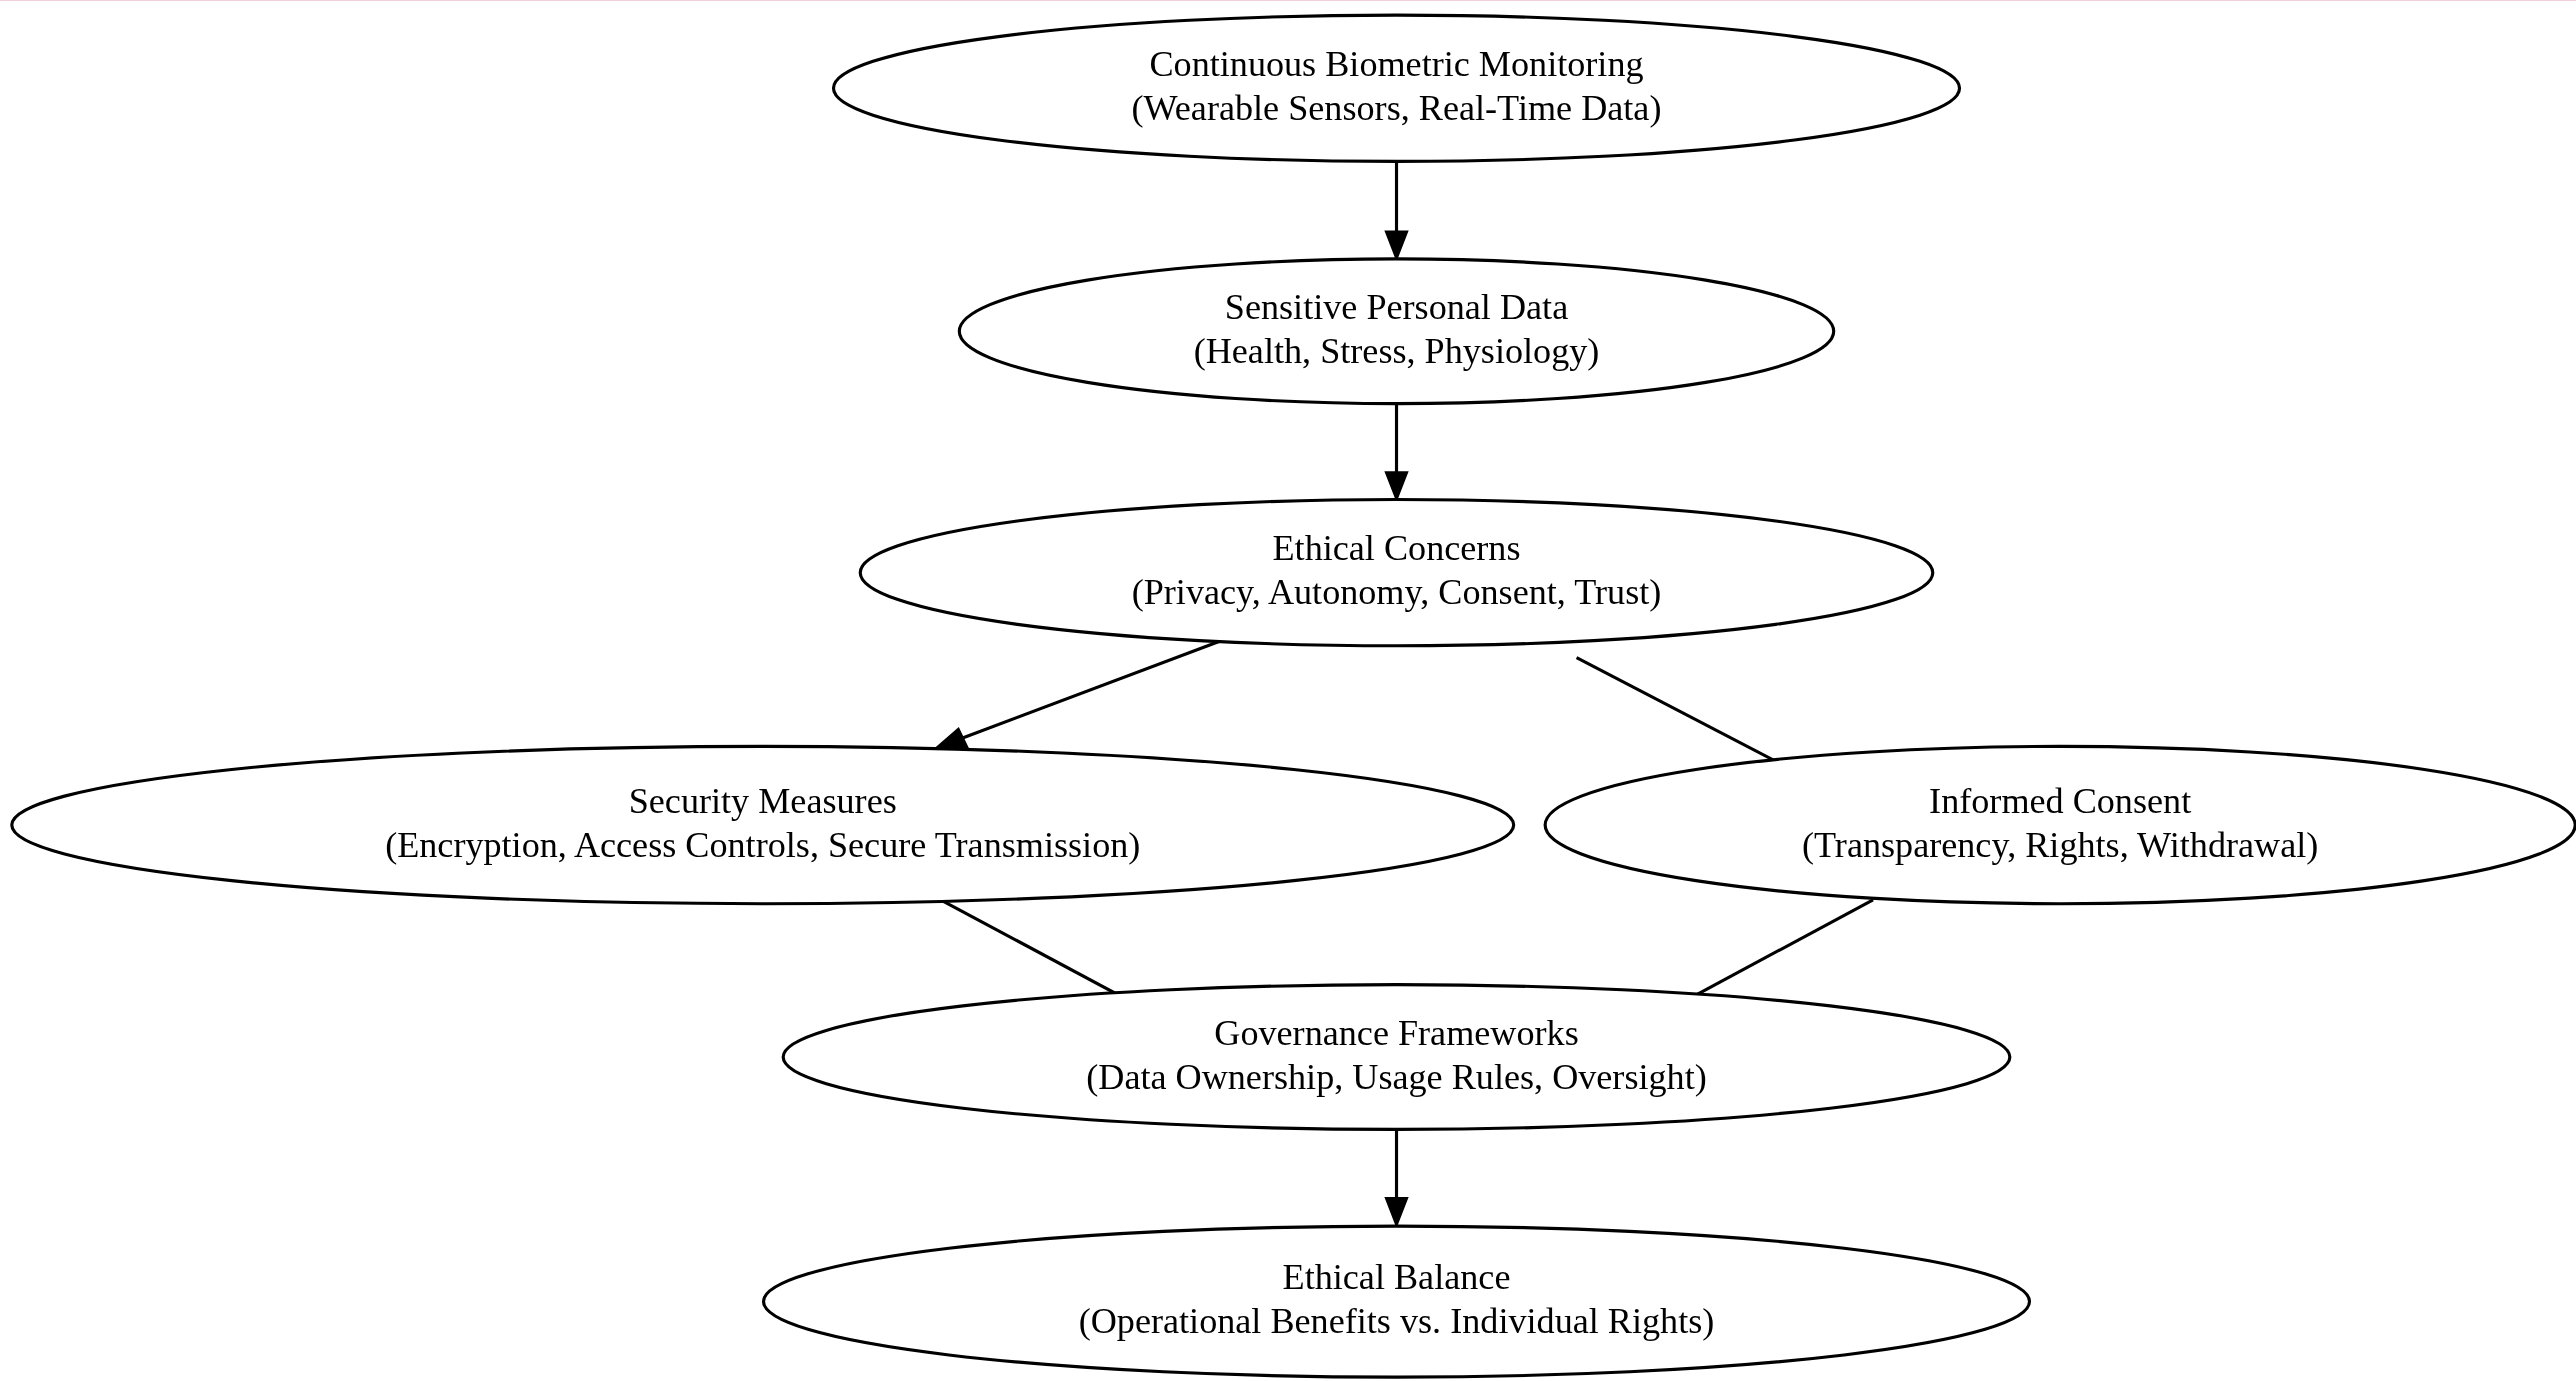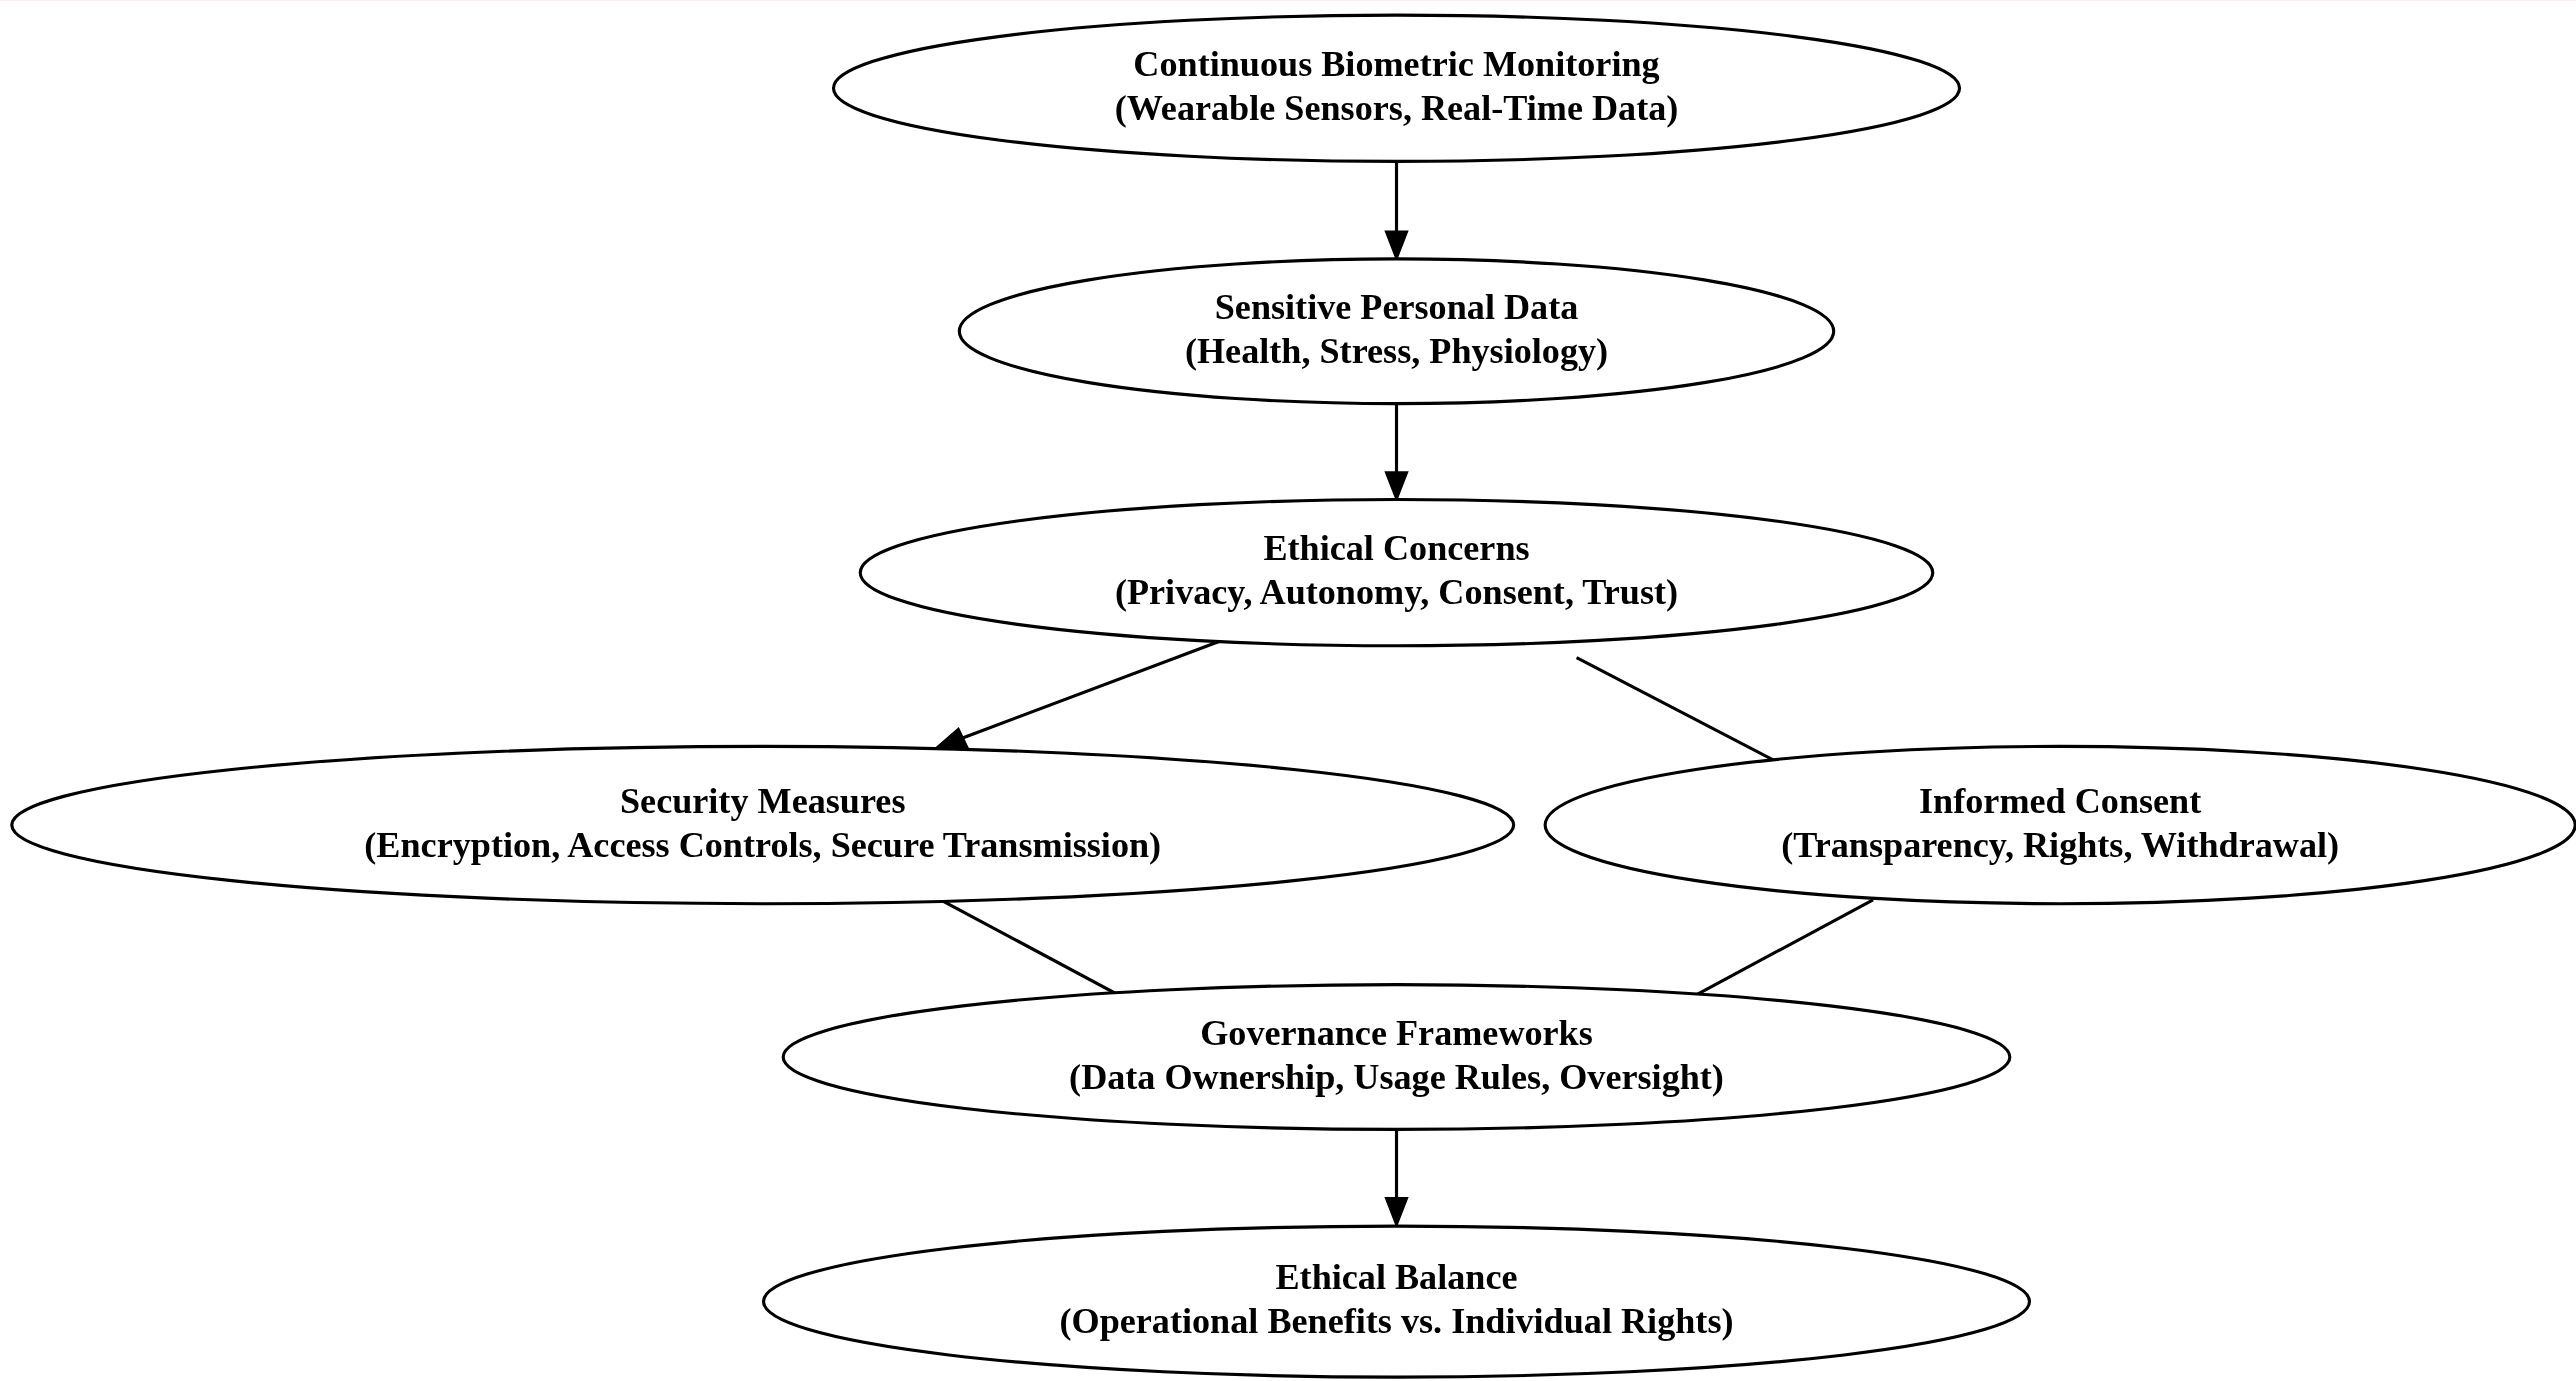--- a/index.html
+++ b/index.html
@@ -10,22 +10,21 @@
   body {
     width: 2576px;
     height: 1382px;
     font-family: "Liberation Serif", "DejaVu Serif", serif;
     overflow: hidden;
   }
   #diagram-root {
     position: relative;
     width: 2576px;
     height: 1156px;
-    background: #f9a8d4;
-    font-weight: bold;
+    background: #be185d;
   }
   svg#graph-canvas {
     display: block;
     width: 2576px;
     height: 1382px;
   }
   .node-ellipse {
     fill: #ffffff;
     stroke: #000000;
     stroke-width: 4;

